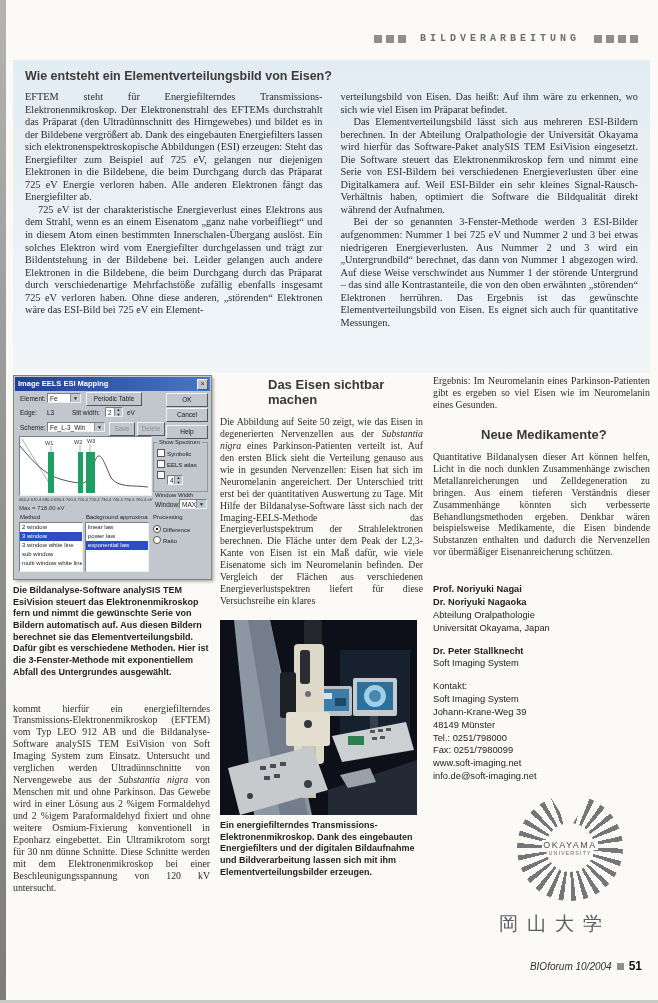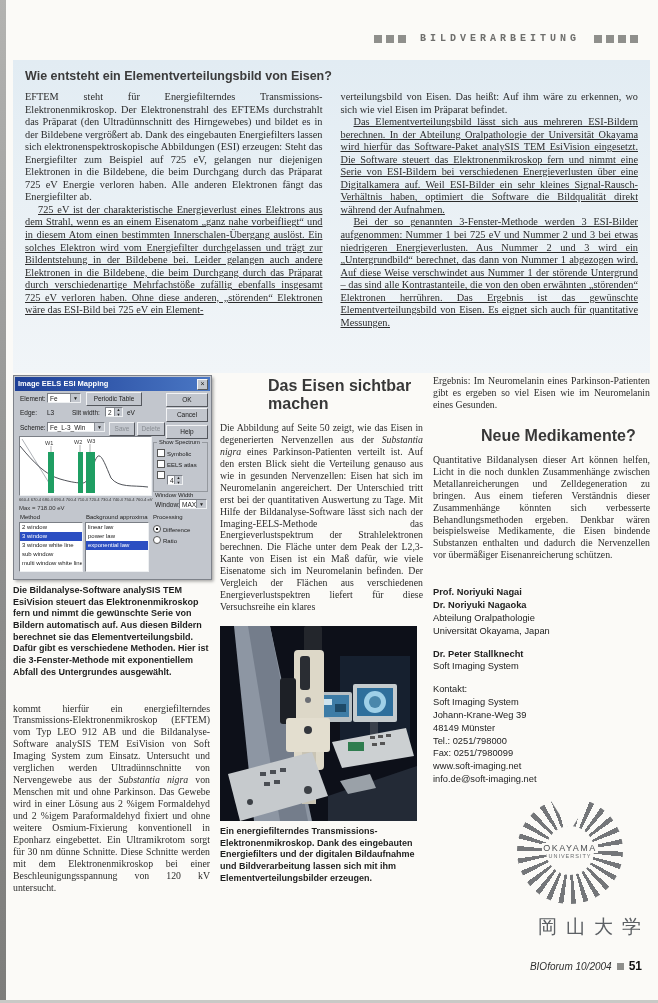--- a/index.html
+++ b/index.html
@@ -14,28 +14,28 @@
   .sq{width:8px;height:8px;background:#8f8f8c;display:inline-block;margin-left:4px;}
   .masthead-title{font-size:10px;font-weight:bold;letter-spacing:4px;color:#6e6e6c;margin:0 10px 0 14px;font-family:Liberation Mono, monospace;}
 
   
   .section1{position:absolute;left:13px;top:60px;width:637px;height:313px;box-sizing:border-box;
        background:linear-gradient(180deg,#e2ecf3,#ecf2f6 65%,#f1f5f8);padding:9px 12px 6px 12px;overflow:hidden;}
   .q-heading{font-size:12.5px;font-weight:bold;color:#3b3b3b;margin:0 0 8px 0;}
   .cols{display:flex;gap:18px;}
   .scol{flex:1;font-family:"Liberation Serif",serif;font-size:10.3px;line-height:1.22;text-align:justify;color:#2c2c2c;}
   .scol p{margin:0;}
-  .scol p.ind{text-indent:13px;text-decoration:underline;}
+  .scol p.ind{text-indent:13px;}
 
   
   .grid{position:absolute;left:13px;top:375px;width:637px;height:600px;
         display:grid;grid-template-columns:197px 203px 217px;gap:10px;}
   .gcol{display:flex;flex-direction:column;min-width:0;}
   .serifp{font-family:"Liberation Serif",serif;font-size:9.8px;line-height:1.22;text-align:justify;color:#2c2c2c;margin:0;}
-  .subhead{font-size:16px;font-weight:bold;color:#383838;margin:2px 0 9px 0;padding-left:48px;}
+  .subhead{font-size:13px;font-weight:bold;color:#383838;margin:2px 0 9px 0;padding-left:48px;}
   .caption{font-size:9px;line-height:1.3;font-weight:bold;color:#1e1e1e;margin-top:5px;}
 
   
   .contact{font-size:9.3px;line-height:1.38;color:#222;}
   .contact .b{font-weight:bold;}
   .contact div{white-space:nowrap;}
   .cgap{height:10px;}
 
   
   .dlg{position:relative;width:197px;height:203px;background:#c2c6cd;border:1px solid #7e828a;
@@ -75,21 +75,21 @@
   .rad.sel{background:radial-gradient(circle,#111 0 1.4px,#fff 1.5px);}
   .spin{position:absolute;height:10px;background:#fff;border:1px solid;
        border-color:#7a7e85 #eef0f2 #eef0f2 #7a7e85;font-size:6.5px;line-height:9px;padding-left:2px;box-sizing:border-box;}
   .spin .ud{position:absolute;right:0;top:0;bottom:0;width:7px;background:#c2c6cd;border-left:1px solid #8a8e94;
        font-size:4px;line-height:4.5px;text-align:center;color:#222;}
 
   
   .micro{width:197px;height:195px;flex:none;margin-top:13px;}
 
   
-  .logo{margin:12px 0 0 auto;width:160px;text-align:right;}
+  .logo{margin:12px 0 0 auto;width:160px;text-align:left;}
   .burst{position:relative;width:106px;height:106px;margin:0 auto;border-radius:50%;
        background:repeating-conic-gradient(from -6deg,#747679 0deg 5.6deg,rgba(0,0,0,0) 5.6deg 13.8deg);}
   .burst-center{position:absolute;inset:27%;background:#fbfaf7;border-radius:50%;}
   .burst-gap{position:absolute;top:-5px;left:50%;transform:translateX(-50%);width:0;height:0;
        border-left:24px solid transparent;border-right:24px solid transparent;border-top:38px solid #fbfaf7;}
   .burst-text{position:absolute;inset:0;display:flex;flex-direction:column;justify-content:center;
        align-items:center;z-index:2;}
   .burst-text .l1{font-size:9px;letter-spacing:1.5px;color:#4d4f52;background:#fbfaf7;padding:0 1px;}
   .burst-text .l2{font-size:5.5px;letter-spacing:1px;color:#6a6c6f;background:#fbfaf7;padding:0 1px;}
   .kanji{margin-top:10px;font-size:19px;letter-spacing:9px;padding-left:9px;color:#5c6064;}

